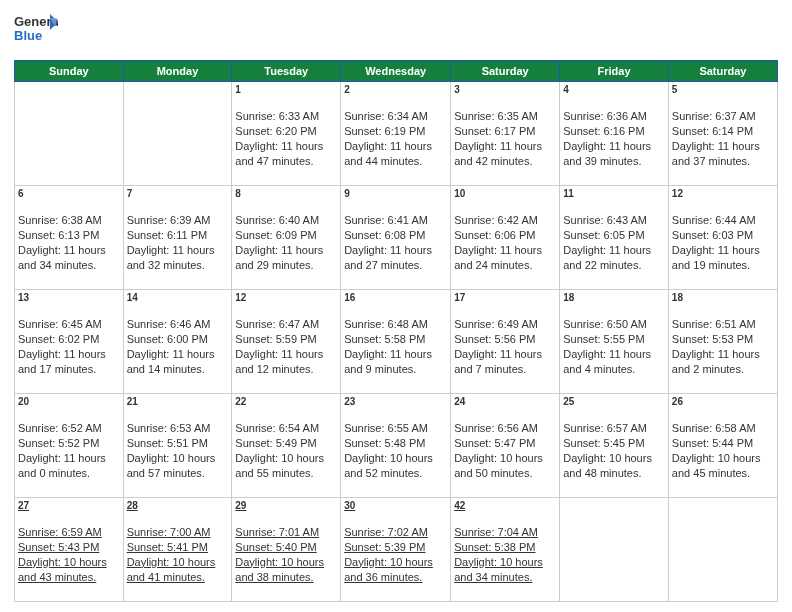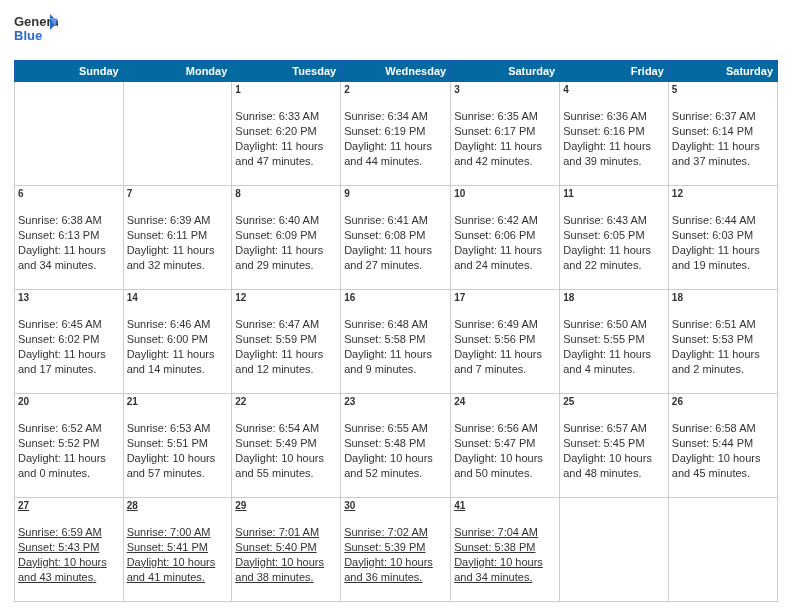--- a/index.html
+++ b/index.html
@@ -40,26 +40,26 @@
     .subtitle {
       font-size: 14px;
       color: #555;
     }
     .calendar {
       width: 100%;
       border-collapse: collapse;
       flex: 1;
     }
     .calendar th {
-      background: #0369a1;
+      background: #15803d;
       color: #fff;
       font-size: 11px;
       font-weight: bold;
       padding: 4px 4px;
-      text-align: right;
+      text-align: center;
       border: 1px solid #1a5ab4;
     }
     .calendar td {
       border: 1px solid #ccc;
       vertical-align: top;
       padding: 2px 3px;
       font-size: 9px;
       color: #333;
       width: 113px;
       height: 82px;
@@ -307,21 +307,21 @@
           Sunrise: 7:01 AM<br>Sunset: 5:40 PM<br>Daylight: 10 hours and 38 minutes.
         </div>
       </td>
           <td>
         <span class="day-num">30</span>
         <div class="cell-text">
           Sunrise: 7:02 AM<br>Sunset: 5:39 PM<br>Daylight: 10 hours and 36 minutes.
         </div>
       </td>
           <td>
-        <span class="day-num">41</span>
+        <span class="day-num">42</span>
         <div class="cell-text">
           Sunrise: 7:04 AM<br>Sunset: 5:38 PM<br>Daylight: 10 hours and 34 minutes.
         </div>
       </td>
           <td class="empty-cell"></td>
           <td class="empty-cell"></td>
         </tr>
       </tbody>
   </table>
 </div>

